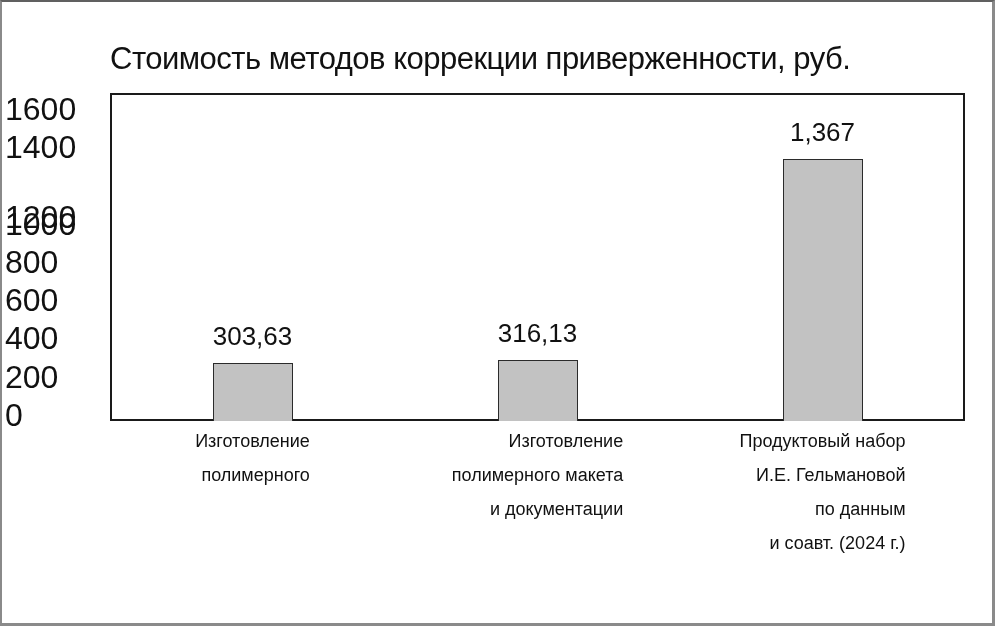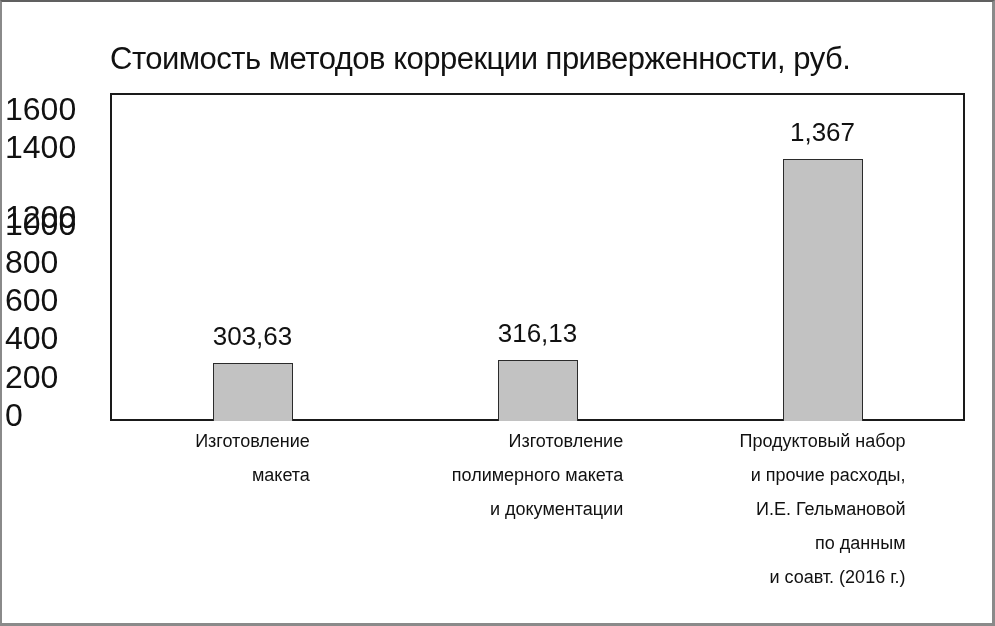--- a/index.html
+++ b/index.html
@@ -76,27 +76,26 @@
     <div class="bar" style="left: 782.5px; top: 159.356px; width: 80px; height: 261.644px; background: rgb(194, 194, 194); border-color: rgb(43, 43, 43);"></div>
   </div>
 <div id="vlabels">
     <div class="value-label" style="left: 252.5px; top: 318.885px;">303,63</div>
     <div class="value-label" style="left: 537.5px; top: 316.493px;">316,13</div>
     <div class="value-label" style="left: 822.5px; top: 115.356px;">1,367</div>
   </div>
 <div id="xlabels">
     <div class="x-label" style="left: 252.5px;">
       <div>Изготовление</div>
-      <div>макета</div>
+      <div>полимерного</div>
     </div>
     <div class="x-label" style="left: 537.5px;">
       <div>Изготовление</div>
       <div>полимерного макета</div>
       <div>и документации</div>
     </div>
     <div class="x-label" style="left: 822.5px;">
       <div>Продуктовый набор</div>
-      <div>и прочие расходы,</div>
       <div>И.Е. Гельмановой</div>
       <div>по данным</div>
-      <div>и соавт. (2016 г.)</div>
+      <div>и соавт. (2024 г.)</div>
     </div>
   </div>
 
 </body></html>

